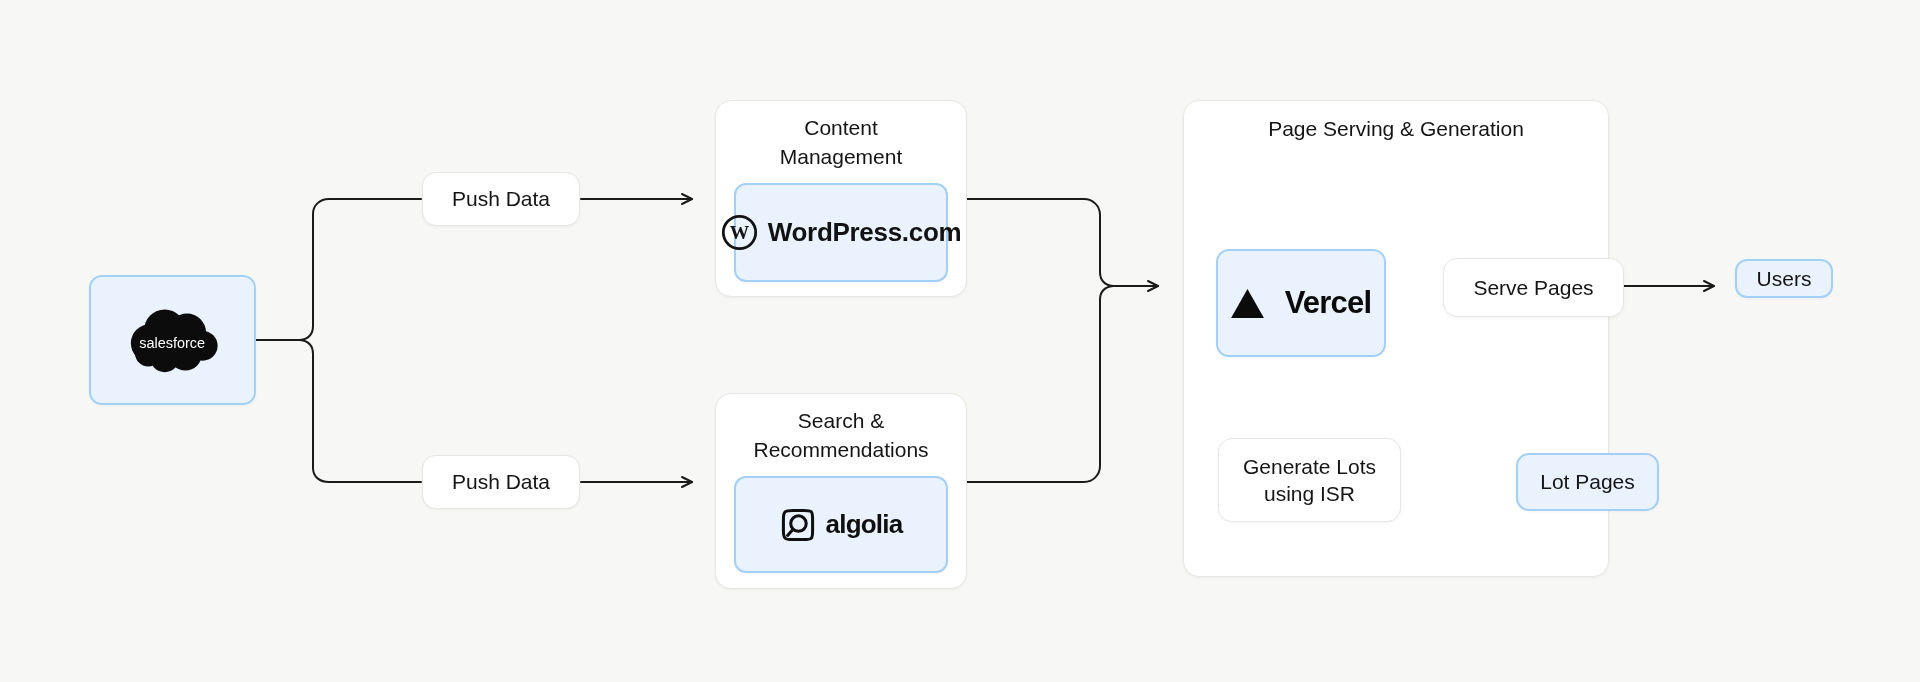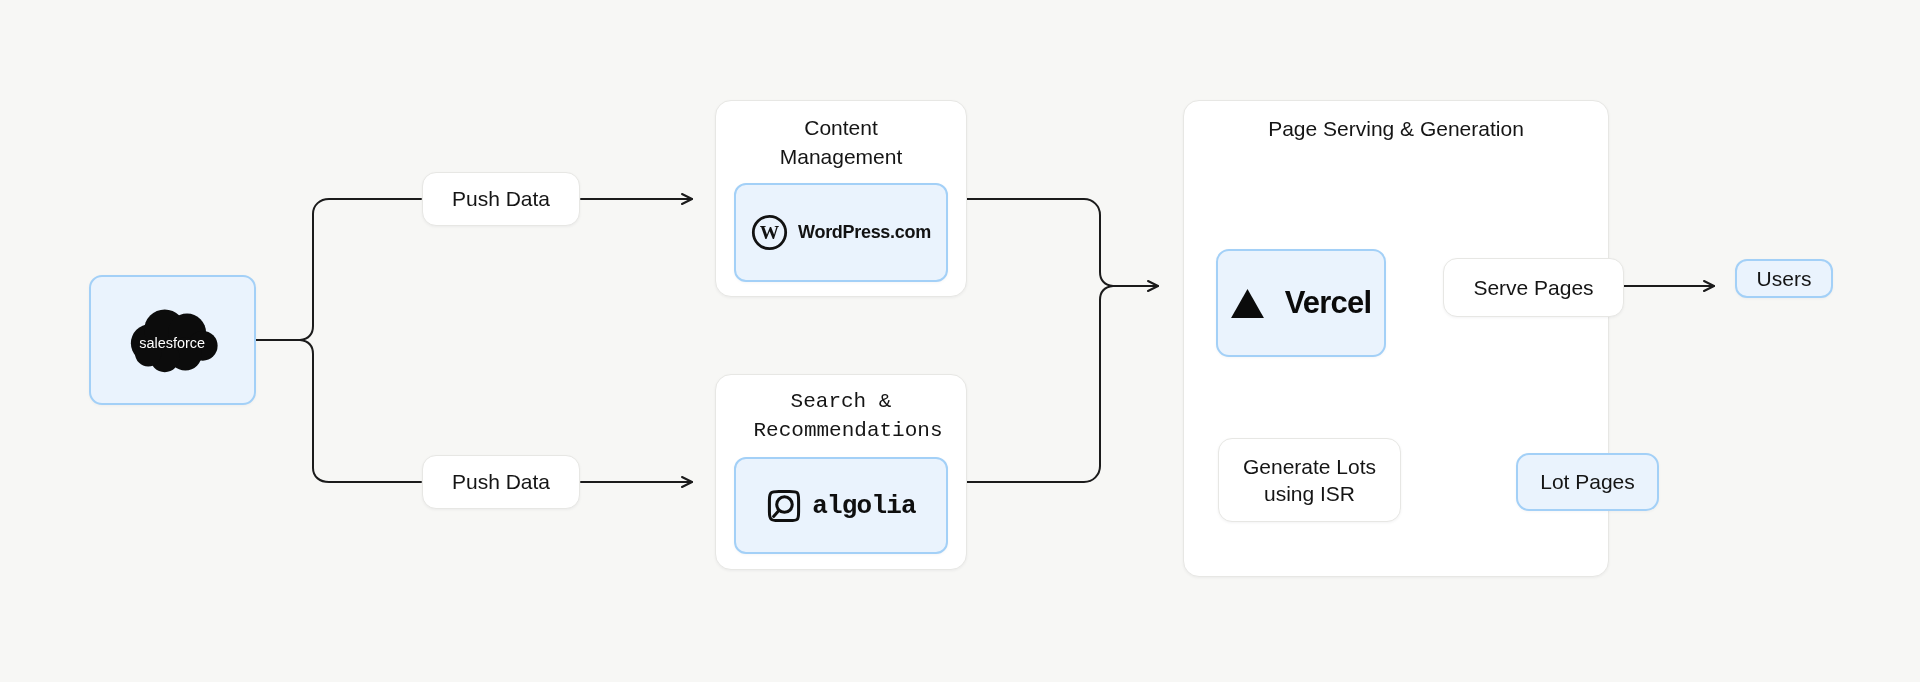--- a/index.html
+++ b/index.html
@@ -78,21 +78,21 @@
   }
 
   .inner-node {
     position: absolute;
     display: flex;
     align-items: center;
     justify-content: center;
     gap: 10px;
   }
 
-  .wp-text { font-size: 18px; font-weight: 600; letter-spacing: -0.3px; color: #121212; }
+  .wp-text { font-size: 26px; font-weight: 600; letter-spacing: -0.3px; color: #121212; }
   .algolia-text { font-size: 26px; font-weight: 700; letter-spacing: -0.8px; color: #0f0f0f; }
   .vercel-text { font-size: 31px; font-weight: 700; letter-spacing: -0.8px; color: #0b0b0b; }
 
   .icon { display: inline-flex; align-items: center; justify-content: center; }
 </style>
 </head>
 <body>
 
 <div class="canvas">
 
@@ -153,21 +153,21 @@
       <span class="icon">
         <svg width="37" height="37" viewBox="0 0 40 40">
           <circle cx="20" cy="20" r="17.5" fill="none" stroke="#121212" stroke-width="3"></circle>
           <text x="20" y="27.5" text-anchor="middle" fill="#121212" font-family="Liberation Serif, serif" font-weight="bold" font-size="21">W</text>
         </svg>
       </span>
       <span class="wp-text">WordPress.com</span>
     </div>
   </div>
 
-  <div class="group" style="left:715px; top:374px; width:252px; height:196px;font-family:Liberation Mono, monospace;">
+  <div class="group" style="left:715px; top:393px; width:252px; height:196px;">
     <div class="group-title">Search &amp; Recommendations</div>
     <div class="inner-node blue-box" style="left:18px; top:82px; width:214px; height:97px; border-radius:12px;">
       <span class="icon">
         <svg width="36" height="36" viewBox="0 0 38 38">
           <g fill="none" stroke="#0f0f0f" stroke-width="3.2" stroke-linecap="round">
             <path d="M13,34.4 C9,34.4 7,34.4 5.6,33 C3.6,31.6 3.6,29.4 3.6,25 V13 C3.6,8.6 3.6,6.4 5.6,5 C7,3.6 9.2,3.6 13.6,3.6 H25 C29.4,3.6 31.6,3.6 33,5 C34.4,6.4 34.4,8.6 34.4,13 V25 C34.4,29.4 34.4,31.6 33,33 C31.6,34.4 29.4,34.4 25,34.4 Z"></path>
             <circle cx="19.5" cy="17.5" r="8.2"></circle>
             <path d="M13.6,23.8 L8,30"></path>
           </g>
         </svg>

